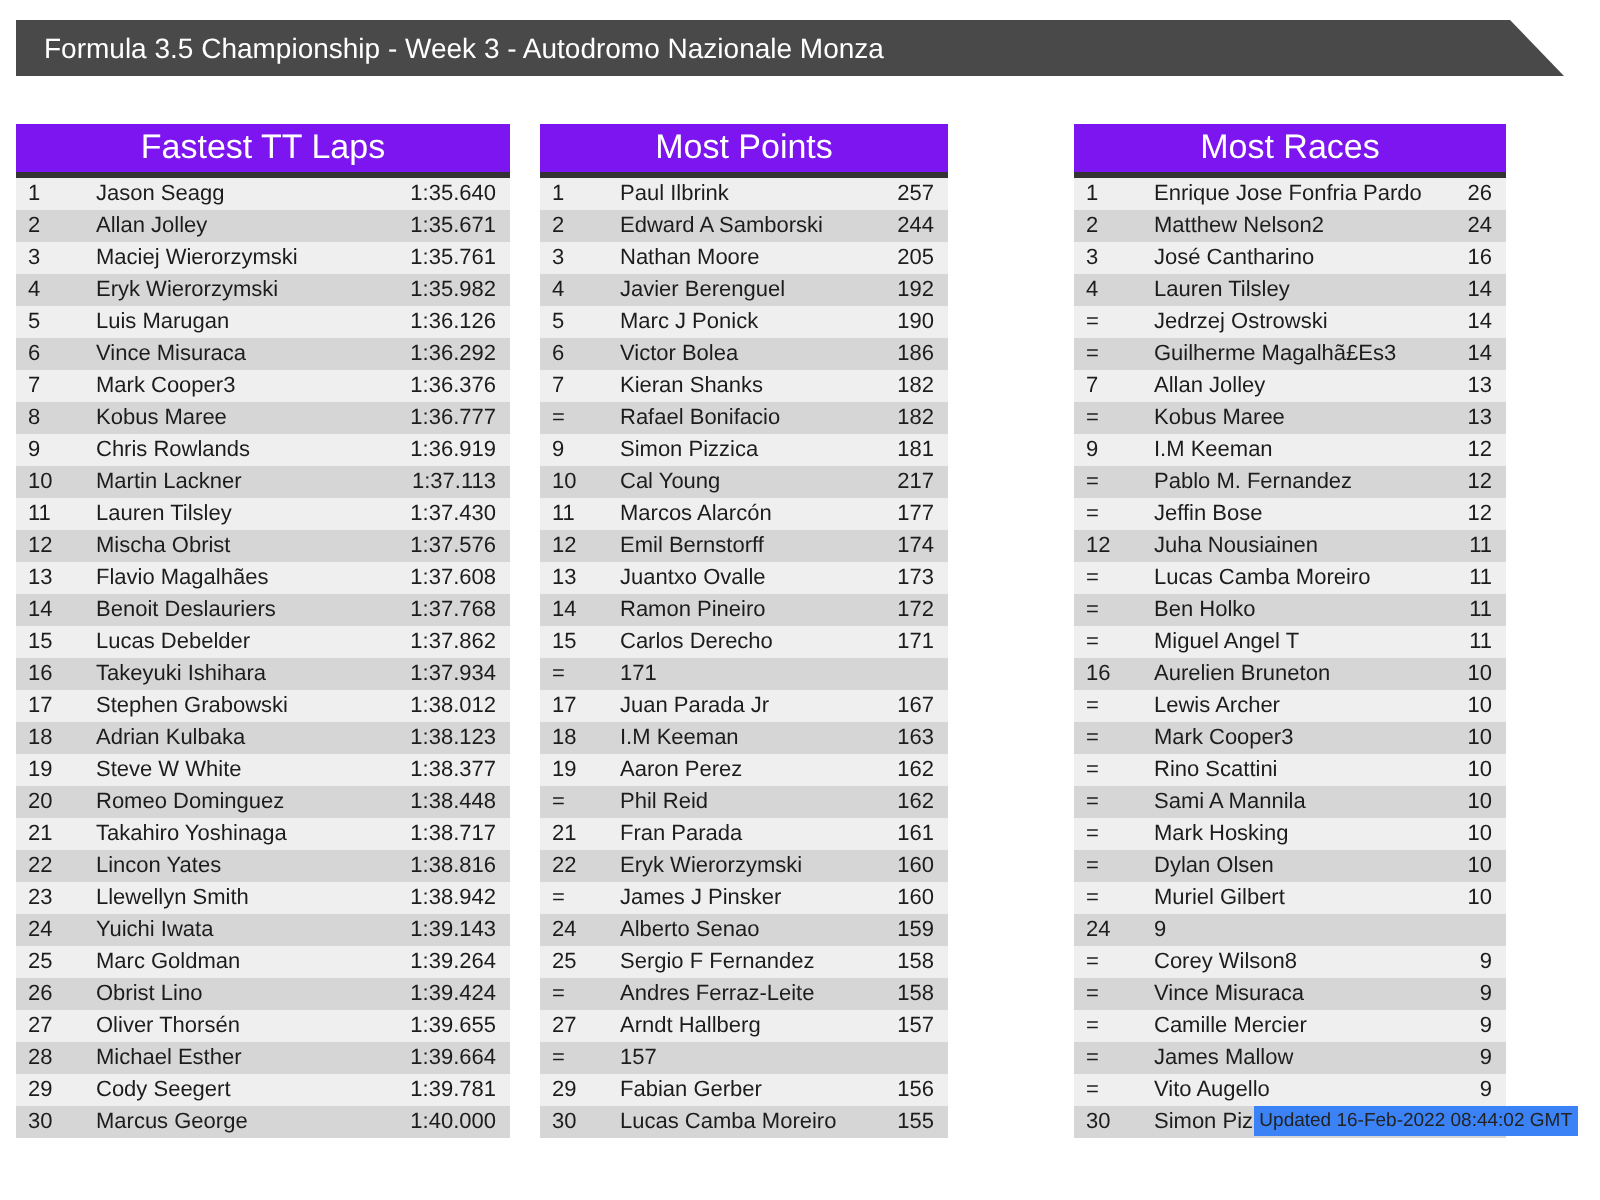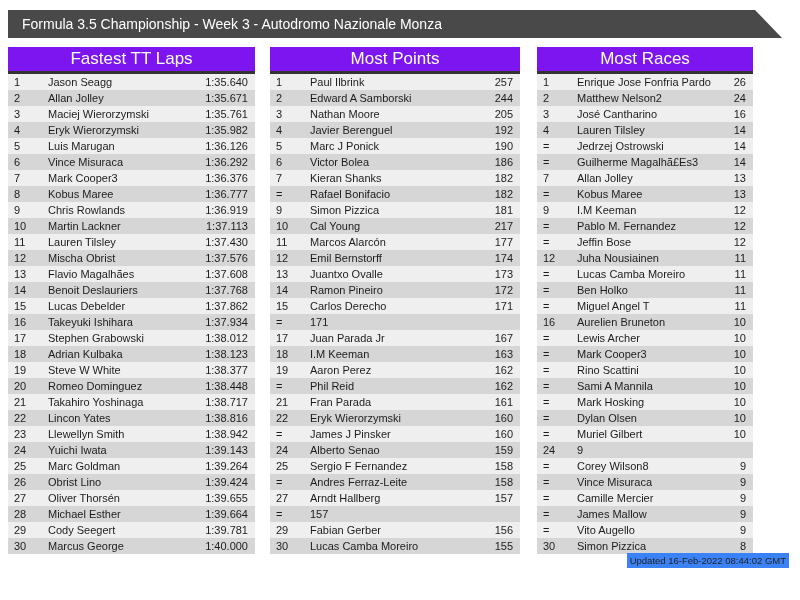--- a/index.html
+++ b/index.html
@@ -21,31 +21,32 @@
     padding-left: 14px;
     box-sizing: border-box;
     clip-path: polygon(0 0, 747px 0, 774px 28px, 0 28px);
     white-space: nowrap;
   }
   .table {
     position: absolute;
     top: 47px;
   }
   .table.t0 { left: 8px;   width: 247px; }
-  .table.t1 { left: 270px; width: 250px; }
+  .table.t1 { left: 270px; width: 204px; }
   .table.t2 { left: 537px; width: 216px; }
   .table-header {
     height: 24px;
     background: var(--header-bg, #7d15f0);
     border-bottom: 3px solid var(--header-border, #333333);
     color: #ffffff;
     font-size: 17px;
     line-height: 24px;
     text-align: center;
     white-space: nowrap;
+    margin-top: 15px;
   }
   .table-body .row {
     display: flex;
     height: 16px;
     line-height: 16px;
     font-size: 11px;
     color: #1c1c1c;
     padding: 0 7px 0 6px;
     box-sizing: border-box;
     white-space: nowrap;

